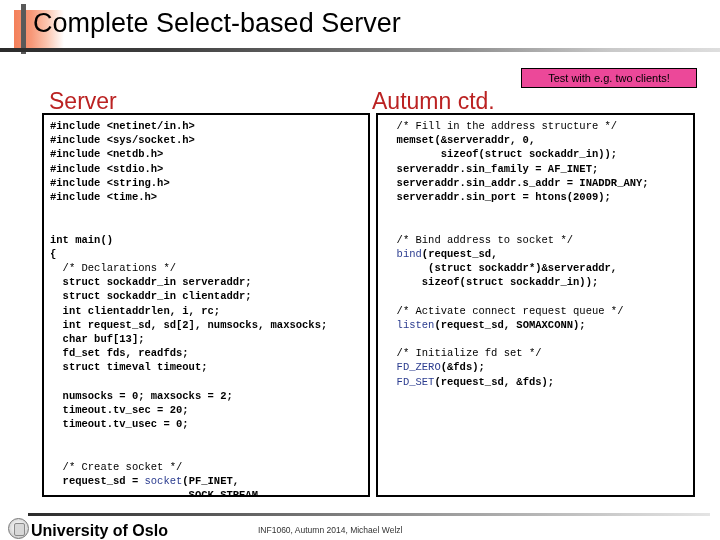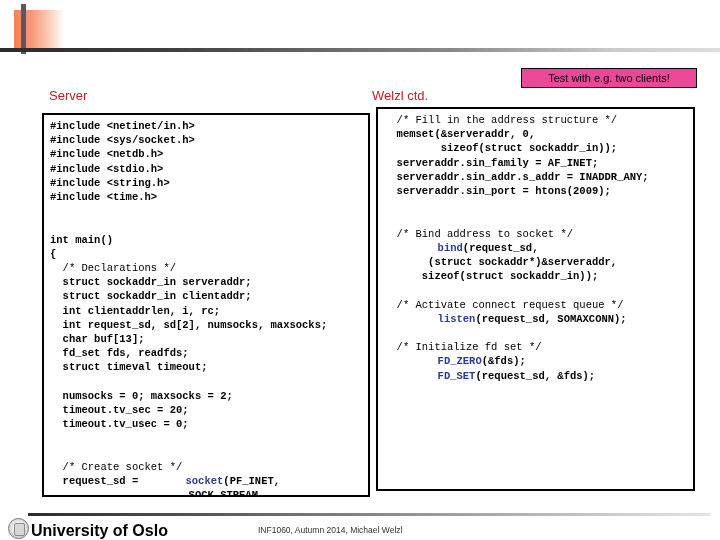--- a/index.html
+++ b/index.html
@@ -58,50 +58,50 @@
     font-size: 11px;
     color: #000000;
     text-align: center;
     line-height: 18px;
     white-space: nowrap;
   }
 
   
   .col-heading {
     position: absolute;
-    font-size: 13px;
+    font-size: 23px;
     color: #bb2222;
     white-space: nowrap;
   }
   #heading-left  { left: 49px;  top: 88px; }
   #heading-right { left: 372px; top: 88px; }
 
   
   .code-box {
     position: absolute;
     border: 2px solid #000000;
     background: #ffffff;
     box-sizing: border-box;
     overflow: hidden;
   }
   #code-box-left  { left: 42px;  top: 113px; width: 328px; height: 384px; }
-  #code-box-right { left: 376px; top: 107px; width: 319px; height: 384px; }
+  #code-box-right { left: 376px; top: 113px; width: 319px; height: 384px; }
 
   .code-inner {
     padding: 4px 9px 0 6px;
     font-family: "Liberation Mono", "DejaVu Sans Mono", monospace;
     font-size: 10.5px;
     line-height: 14.2px;
     white-space: pre;
     color: #000000;
   }
   .code-line { min-height: 14.2px; }
   .kw-bold    { font-weight: bold; }
   .comment    { font-weight: normal; color: #000000; }
-  .fn-blue    { font-weight: bold; color: #2b3c8f; margin-left: 41px; }
+  .fn-blue    { font-weight: normal; color: #2b3c8f; }
   .blank      { height: 14.2px; }
 
   
   #footer-rule {
     position: absolute;
     left: 28px; top: 513px;
     width: 682px; height: 3px;
     background: linear-gradient(to right, #2b2b2b 0%, #555555 25%, #9a9a9a 60%, #d0d0d0 88%, #e4e4e4 100%);
   }
   #footer-logo {
@@ -137,27 +137,28 @@
     white-space: nowrap;
     text-align: right;
   }
 </style>
 </head>
 <body>
 
 <div id="title-area">
   <div id="title-gradient-block"></div>
   <div id="title-vbar"></div>
+  <div id="page-title">Complete Select-based Server</div>
   <div id="title-rule"></div>
 </div>
 
 <div id="callout-box">Test with e.g. two clients!</div>
 
 <div class="col-heading" id="heading-left">Server</div>
-<div class="col-heading" id="heading-right">Welzl ctd.</div>
+<div class="col-heading" id="heading-right">Autumn ctd.</div>
 
 <div class="code-box" id="code-box-left">
   <div class="code-inner" id="code-left"><div class="code-line"><span class="kw-bold">#include &lt;netinet/in.h&gt;</span></div><div class="code-line"><span class="kw-bold">#include &lt;sys/socket.h&gt;</span></div><div class="code-line"><span class="kw-bold">#include &lt;netdb.h&gt;</span></div><div class="code-line"><span class="kw-bold">#include &lt;stdio.h&gt;</span></div><div class="code-line"><span class="kw-bold">#include &lt;string.h&gt;</span></div><div class="code-line"><span class="kw-bold">#include &lt;time.h&gt;</span></div><div class="code-line blank">&nbsp;</div><div class="code-line blank">&nbsp;</div><div class="code-line"><span class="kw-bold">int main()</span></div><div class="code-line"><span class="kw-bold">{</span></div><div class="code-line"><span class="comment">  /* Declarations */</span></div><div class="code-line"><span class="kw-bold">  struct sockaddr_in serveraddr;</span></div><div class="code-line"><span class="kw-bold">  struct sockaddr_in clientaddr;</span></div><div class="code-line"><span class="kw-bold">  int clientaddrlen, i, rc;</span></div><div class="code-line"><span class="kw-bold">  int request_sd, sd[2], numsocks, maxsocks;</span></div><div class="code-line"><span class="kw-bold">  char buf[13];</span></div><div class="code-line"><span class="kw-bold">  fd_set fds, readfds;</span></div><div class="code-line"><span class="kw-bold">  struct timeval timeout;</span></div><div class="code-line blank">&nbsp;</div><div class="code-line"><span class="kw-bold">  numsocks = 0; maxsocks = 2;</span></div><div class="code-line"><span class="kw-bold">  timeout.tv_sec = 20;</span></div><div class="code-line"><span class="kw-bold">  timeout.tv_usec = 0;</span></div><div class="code-line blank">&nbsp;</div><div class="code-line blank">&nbsp;</div><div class="code-line"><span class="comment">  /* Create socket */</span></div><div class="code-line"><span class="kw-bold">  request_sd = <span class="fn-blue">socket</span>(PF_INET,</span></div><div class="code-line"><span class="kw-bold">                      SOCK_STREAM,</span></div></div>
 </div>
 
 <div class="code-box" id="code-box-right">
   <div class="code-inner" id="code-right"><div class="code-line"><span class="comment">  /* Fill in the address structure */</span></div><div class="code-line"><span class="kw-bold">  memset(&amp;serveraddr, 0,</span></div><div class="code-line"><span class="kw-bold">         sizeof(struct sockaddr_in));</span></div><div class="code-line"><span class="kw-bold">  serveraddr.sin_family = AF_INET;</span></div><div class="code-line"><span class="kw-bold">  serveraddr.sin_addr.s_addr = INADDR_ANY;</span></div><div class="code-line"><span class="kw-bold">  serveraddr.sin_port = htons(2009);</span></div><div class="code-line blank">&nbsp;</div><div class="code-line blank">&nbsp;</div><div class="code-line"><span class="comment">  /* Bind address to socket */</span></div><div class="code-line"><span class="kw-bold">  <span class="fn-blue">bind</span>(request_sd,</span></div><div class="code-line"><span class="kw-bold">       (struct sockaddr*)&amp;serveraddr,</span></div><div class="code-line"><span class="kw-bold">      sizeof(struct sockaddr_in));</span></div><div class="code-line blank">&nbsp;</div><div class="code-line"><span class="comment">  /* Activate connect request queue */</span></div><div class="code-line"><span class="kw-bold">  <span class="fn-blue">listen</span>(request_sd, SOMAXCONN);</span></div><div class="code-line blank">&nbsp;</div><div class="code-line"><span class="comment">  /* Initialize fd set */</span></div><div class="code-line"><span class="kw-bold">  <span class="fn-blue">FD_ZERO</span>(&amp;fds);</span></div><div class="code-line"><span class="kw-bold">  <span class="fn-blue">FD_SET</span>(request_sd, &amp;fds);</span></div></div>
 </div>
 
 <div id="footer-rule"></div>

